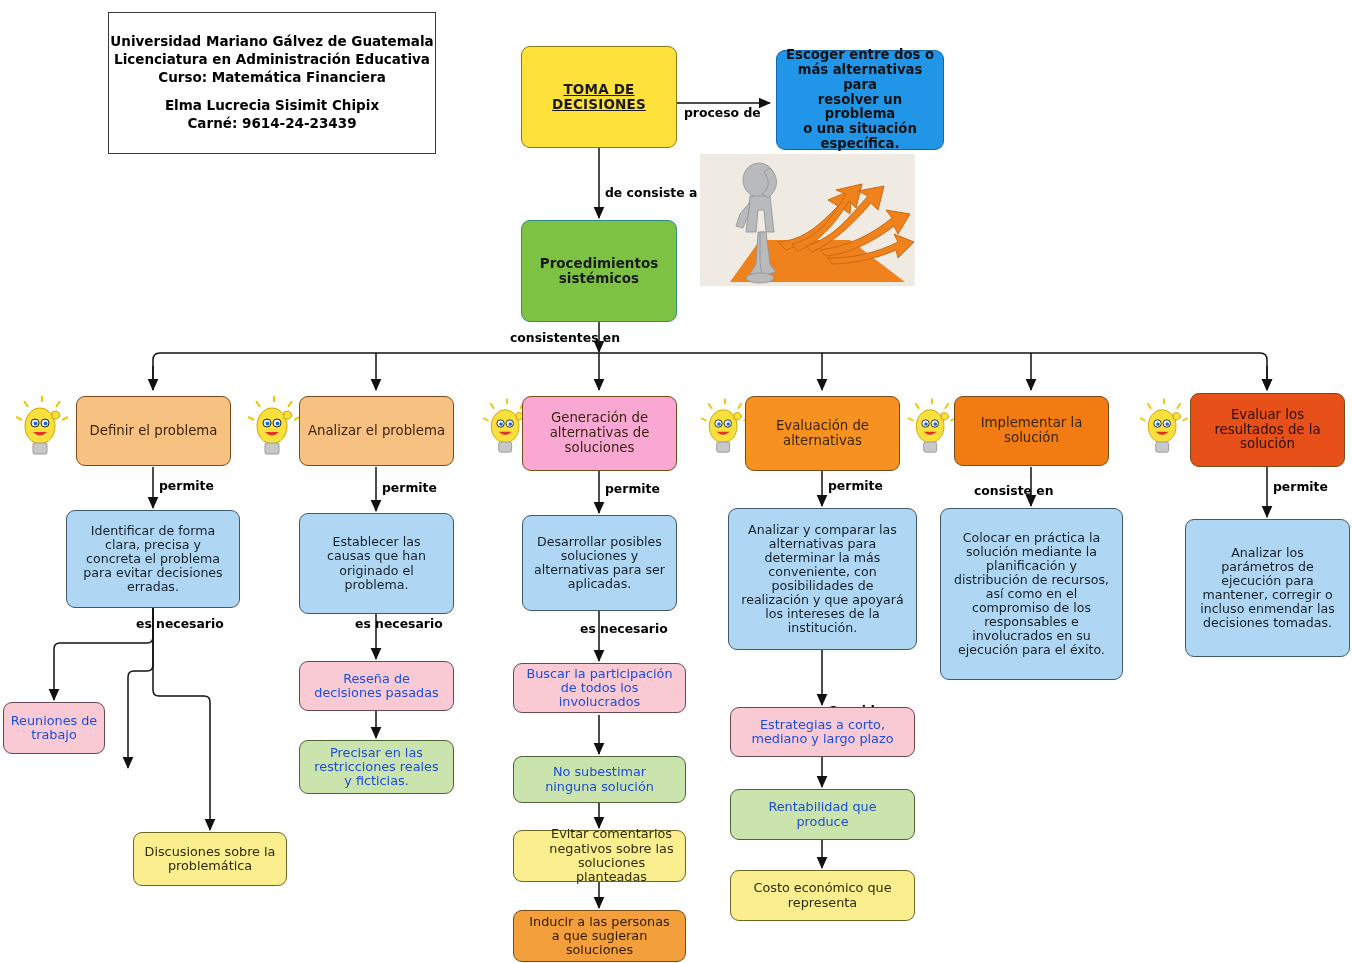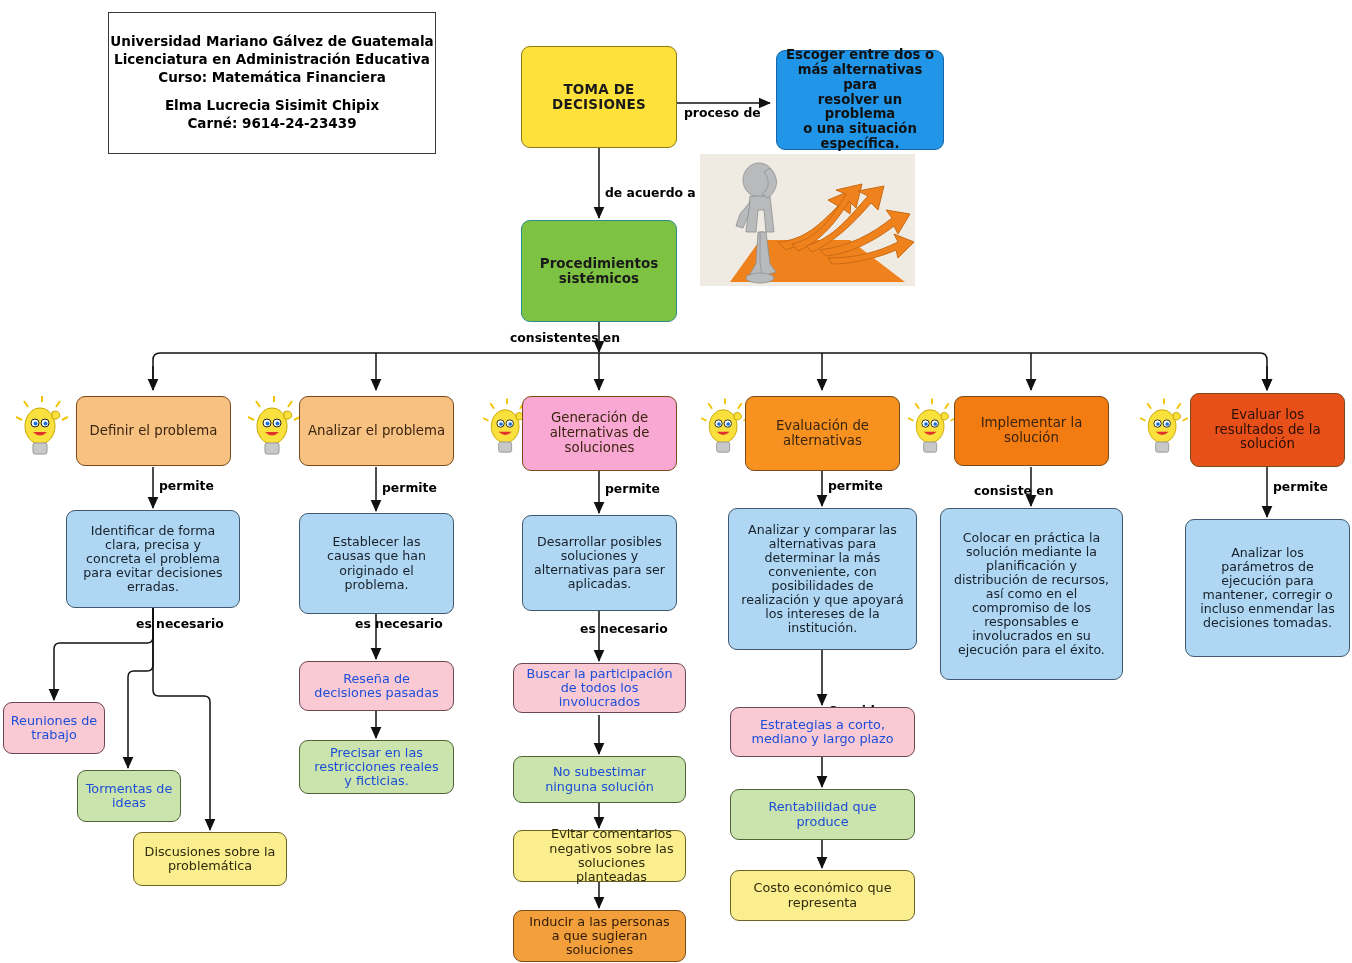--- a/index.html
+++ b/index.html
@@ -9,21 +9,21 @@
         text-align:center;border-radius:9px;line-height:1.12;}
   .node span{display:block;padding:0 4px;}
 
   
   .hdr{position:absolute;border:1.5px solid #3a3a3a;background:#fff;box-sizing:border-box;
        display:flex;flex-direction:column;align-items:center;justify-content:center;}
   .hdr .l{font-weight:bold;font-size:13.5px;color:#000;line-height:1.32;text-align:center;}
   .hdr .gap{height:11px;}
 
   
-  .n-root{background:#FFE13B;border:1.6px solid #8a7a14;font-weight:bold;font-size:13.5px;color:#1a1a1a;letter-spacing:.2px;}
+  .n-root{background:#FFE13B;border:1.6px solid #8a7a14;font-weight:bold;font-size:13.5px;color:#1a1a1a;letter-spacing:.2px;text-decoration:underline;}
   .n-blue-top{background:#2196E8;border:1.6px solid #1565a8;font-weight:bold;font-size:13.2px;color:#101010;}
   .n-green-top{background:#7DC242;border:1.8px solid #2e8b8b;font-weight:bold;font-size:13.5px;color:#1a1a1a;}
 
   .n-branch{border:1.6px solid #7a4a18;font-size:13.3px;color:#3b2410;}
   .n-desc{background:#AFD6F2;border:1.6px solid #3f5a70;font-size:12.6px;color:#17212b;}
   .n-pink{background:#F9C9D4;border:1.5px solid #6b4750;font-size:12.8px;color:#1d4ed8;}
   .n-greenl{background:#CBE3AC;border:1.5px solid #4e6336;font-size:12.8px;color:#1d4ed8;}
   .n-yellowl{background:#FAEE8E;border:1.5px solid #6d6526;font-size:12.8px;color:#2f2b0c;}
   .n-orangel{background:#F3A03C;border:1.5px solid #7a4a18;font-size:12.8px;color:#2e1a06;}
 
@@ -122,21 +122,21 @@
         <path d="M50,48 L40,60 L36,72 L43,74 L48,62 Z"></path>
         <path d="M68,44 C80,34 78,22 70,14 L64,18 C70,26 70,34 62,40 Z"></path>
         <path d="M58,78 L56,110 L50,120 L66,122 L66,108 L64,78 Z"></path>
         <path d="M66,78 L70,110 L76,118 L62,122 L60,108 L60,78 Z"></path>
         <ellipse cx="60" cy="124" rx="14" ry="5"></ellipse>
       </g>
     </svg>
   </div>
 
   <div class="elabel" style="left:684px;top:105px;">proceso de</div>
-  <div class="elabel" style="left:605px;top:185px;">de acuerdo a</div>
+  <div class="elabel" style="left:605px;top:185px;">de consiste a</div>
   <div class="elabel" style="left:510px;top:330px;">consistentes en</div>
 
   <div class="bulb" style="left:16px;top:396px;width:52px;height:68px;">
     <svg viewBox="0 0 52 68" width="52" height="68">
         <g>
           <path d="M26,6 L26,0 M12,11 L8,5 M40,11 L44,5 M6,24 L0,21 M46,24 L52,21" stroke="#F2C300" stroke-width="2" fill="none"></path>
           <ellipse cx="24" cy="30" rx="15" ry="18" fill="#FAE03C" stroke="#c9a500" stroke-width="1"></ellipse>
           <rect x="17" y="47" width="14" height="11" rx="2" fill="#C8C8C8" stroke="#999" stroke-width="1"></rect>
           <circle cx="19" cy="27" r="4" fill="#fff" stroke="#222" stroke-width="1"></circle>
           <circle cx="29" cy="27" r="4" fill="#fff" stroke="#222" stroke-width="1"></circle>
@@ -273,23 +273,20 @@
   </div>
 
   <div class="elabel" style="left:136px;top:616px;">es necesario</div>
   <div class="elabel" style="left:355px;top:616px;">es necesario</div>
   <div class="elabel" style="left:580px;top:621px;">es necesario</div>
   <div class="elabel" style="left:828px;top:665px;margin-top:38px;">Considera</div>
 
   <div class="node n-pink" style="left:3px;top:702px;width:102px;height:52px;">
     <span>Reuniones de<br>trabajo</span>
   </div>
-  <div class="node n-greenl" style="left:77px;top:770px;width:104px;height:52px;">
-    <span>Tormentas de<br>ideas</span>
-  </div>
   <div class="node n-yellowl" style="left:133px;top:832px;width:154px;height:54px;">
     <span>Discusiones sobre la<br>problemática</span>
   </div>
 
   <div class="node n-pink" style="left:299px;top:661px;width:155px;height:50px;">
     <span>Reseña de<br>decisiones pasadas</span>
   </div>
   <div class="node n-greenl" style="left:299px;top:740px;width:155px;height:54px;">
     <span>Precisar en las<br>restricciones reales<br>y ficticias.</span>
   </div>

